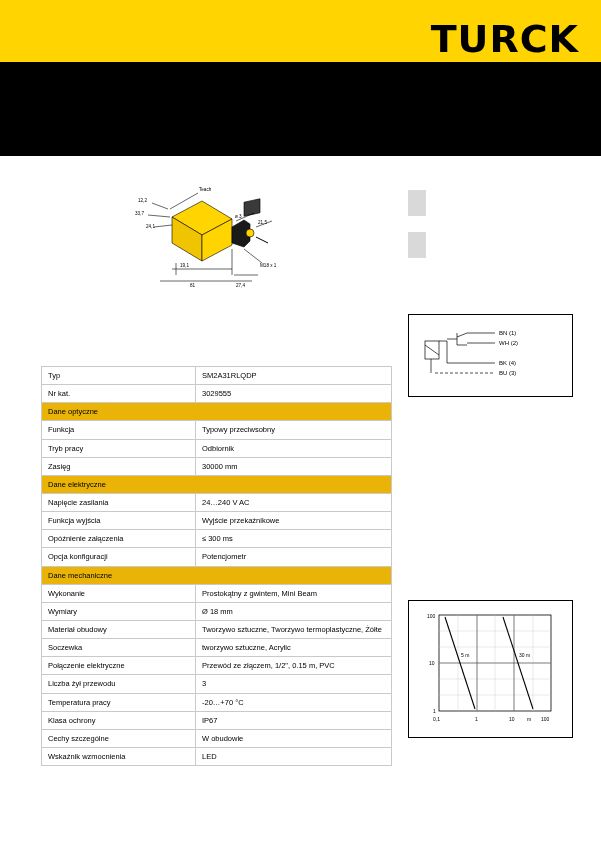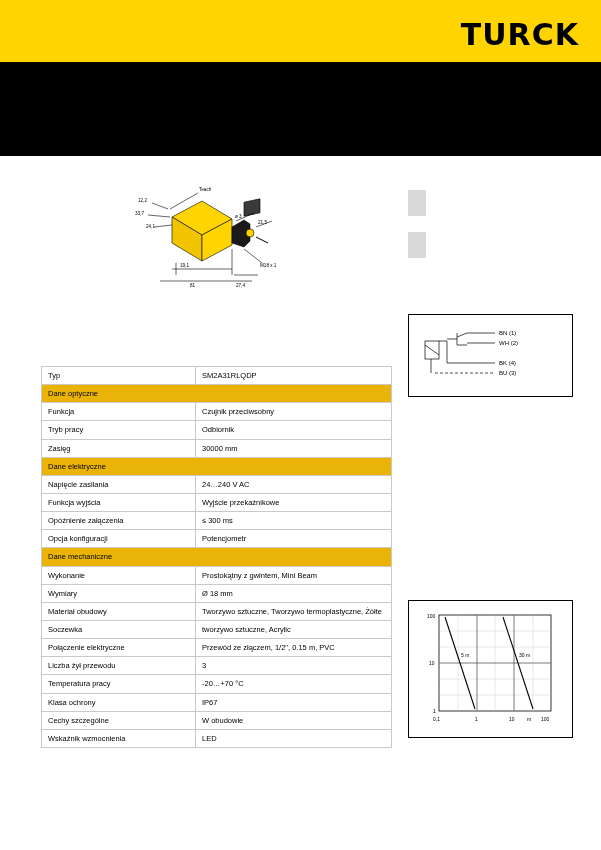--- a/index.html
+++ b/index.html
@@ -18,21 +18,21 @@
     position: absolute;
     left: 0; top: 0;
     width: 601px; height: 62px;
     background: #ffd400;
   }
   .brand {
     position: absolute;
     right: 22px; top: 20px;
     font-family: "DejaVu Sans", sans-serif;
     font-weight: bold;
-    font-size: 30px;
+    font-size: 38px;
     letter-spacing: 1px;
     color: #000000;
     line-height: 1;
     margin-left: 24px;
   }
   .black-band {
     position: absolute;
     left: 0; top: 62px;
     width: 601px; height: 94px;
     background: #000000;
@@ -217,27 +217,31 @@
     </g>
   </svg>
 </div>
 
 <table class="spec-table">
   <tbody id="spec-body">
       <tr>
         <td class="k">Typ</td>
         <td class="v">SM2A31RLQDP</td>
       </tr>
+      <tr>
+        <td class="k">Nr kat.</td>
+        <td class="v">3029555</td>
+      </tr>
       <tr class="section">
         <td class="k">Dane optyczne</td>
         <td class="v"></td>
       </tr>
       <tr>
         <td class="k">Funkcja</td>
-        <td class="v">Czujnik przeciwsobny</td>
+        <td class="v">Typowy przeciwsobny</td>
       </tr>
       <tr>
         <td class="k">Tryb pracy</td>
         <td class="v">Odbiornik</td>
       </tr>
       <tr>
         <td class="k">Zasięg</td>
         <td class="v">30000  mm</td>
       </tr>
       <tr class="section">

